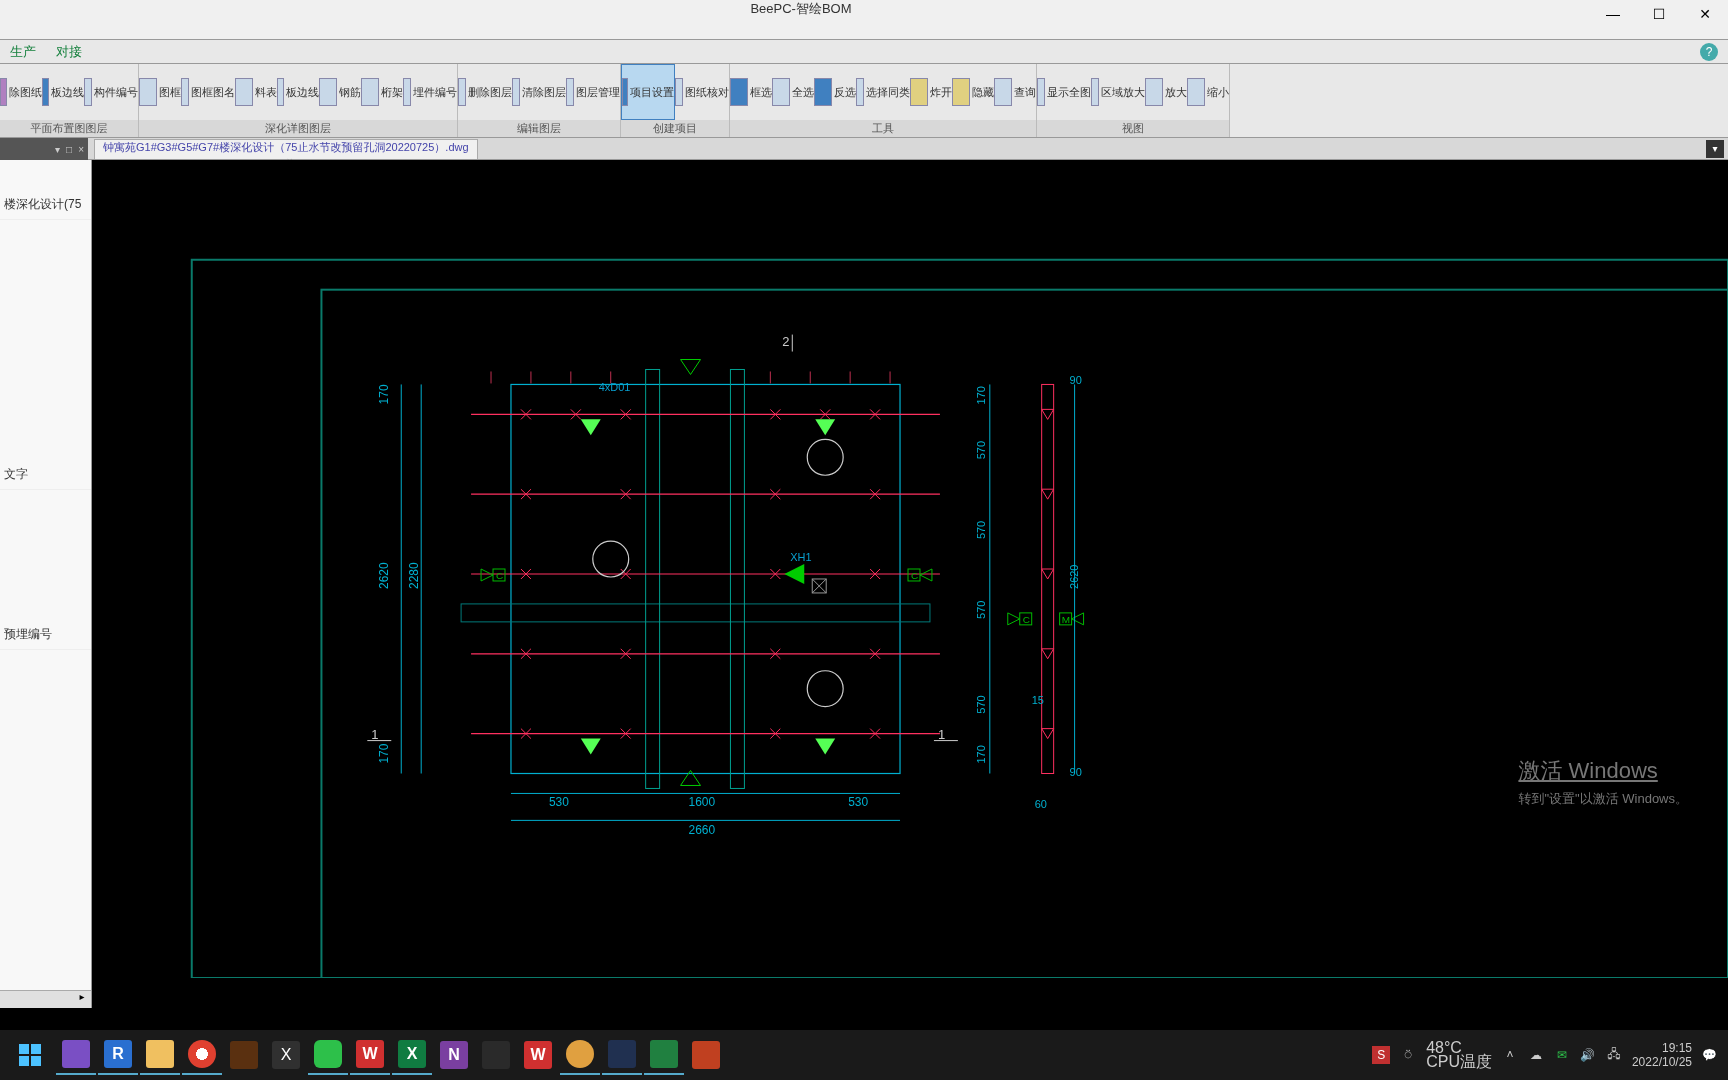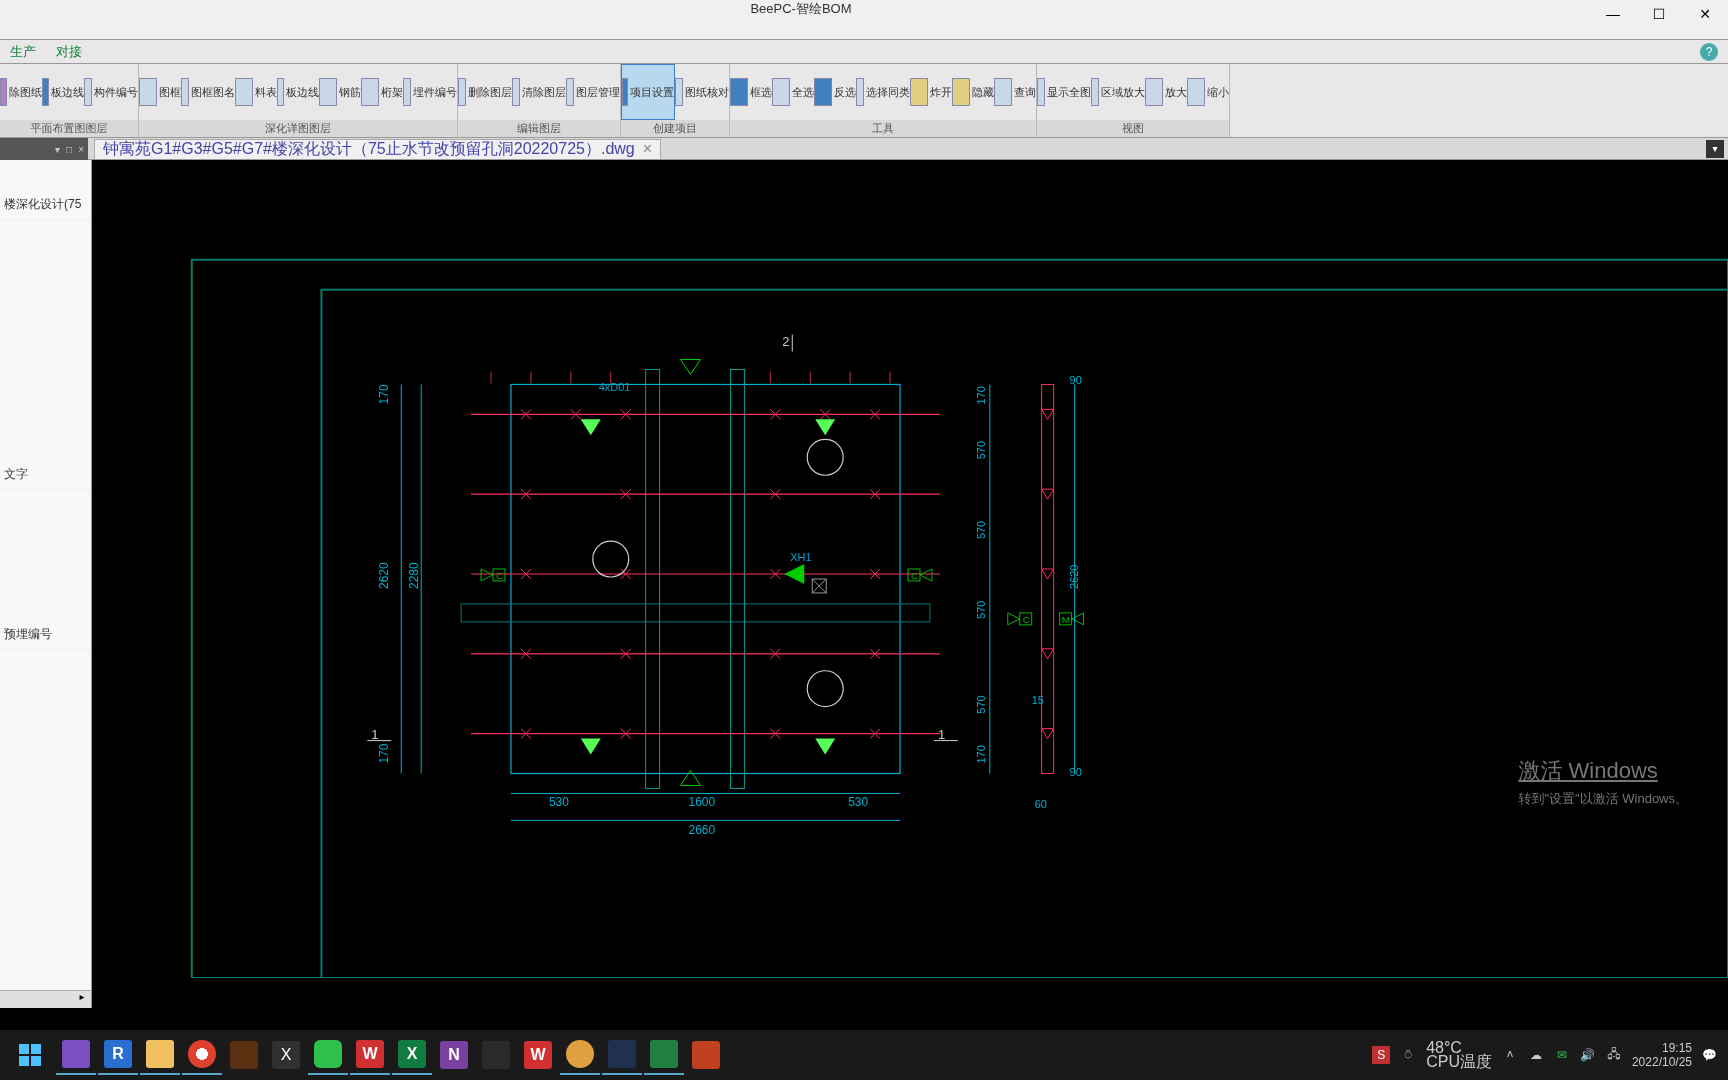--- a/index.html
+++ b/index.html
@@ -19,21 +19,21 @@
 .ribbon-btn-icon { width:28px; height:28px; background:#c8d8e8; border:1px solid #88a; }
 .ribbon-btn-icon.blue { background:#4080c0; }
 .ribbon-btn-icon.yellow { background:#e0d080; }
 .ribbon-btn-icon.purple { background:#b080c0; }
 .ribbon-btn-label { font-size:11px; color:#333; white-space:nowrap; }
 .ribbon-group-label { font-size:11px; text-align:center; background:#d8d8d8; padding:1px 0; color:#555; }
 .ribbon-btn.active { background:#b8d8f0; border:1px solid #4080c0; }
 .tabbar { height:22px; background:#d8d8d8; display:flex; align-items:center; border-bottom:1px solid #999; position:relative; }
 .side-toggle { position:absolute; left:0; top:0; height:22px; width:88px; background:#555; display:flex; align-items:center; justify-content:flex-end; gap:6px; padding-right:4px; }
 .side-toggle span { font-size:10px; color:#ccc; cursor:pointer; }
-.doc-tab { margin-left:94px; background:#f0f0f0; height:20px; display:flex; align-items:center; padding:0 8px; font-size:16px; color:#44a; border:1px solid #aaa; border-bottom:none; }
+.doc-tab { margin-left:94px; background:#f0f0f0; height:20px; display:flex; align-items:center; padding:0 8px; font-size:11px; color:#44a; border:1px solid #aaa; border-bottom:none;flex-direction:column; }
 .doc-tab .x { margin-left:8px; cursor:pointer; color:#888; }
 .tab-dropdown { margin-left:auto; width:18px; height:18px; background:#333; color:#fff; font-size:10px; display:flex; align-items:center; justify-content:center; margin-right:4px; }
 .main { flex:1; display:flex; min-height:0; }
 .sidebar { width:92px; background:#f8f8f8; border-right:1px solid #999; display:flex; flex-direction:column; font-size:12px; }
 .side-item { padding:6px 4px; cursor:pointer; color:#333; border-bottom:1px solid #eee; overflow:hidden; white-space:nowrap; }
 .side-scroll { margin-top:auto; height:18px; background:#e0e0e0; border-top:1px solid #aaa; display:flex; }
 .side-scroll .thumb { flex:1; }
 .side-scroll .arr { width:18px; text-align:center; font-size:10px; }
 .canvas { flex:1; background:#000; position:relative; overflow:hidden; }
 .drawing { position:absolute; inset:0; }

